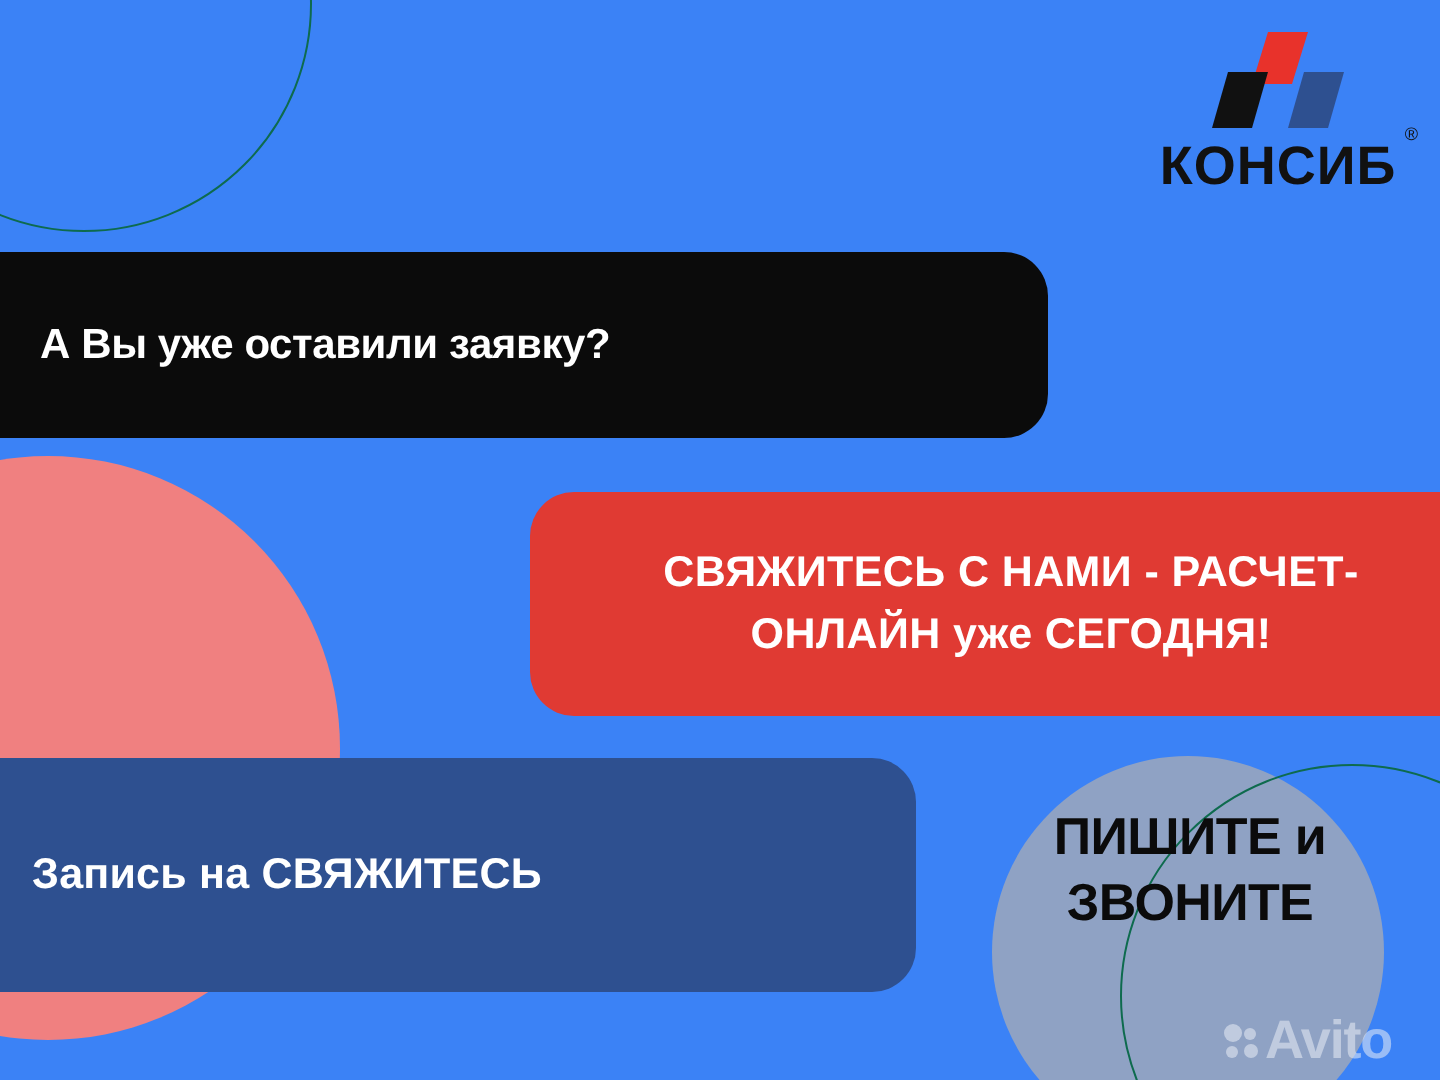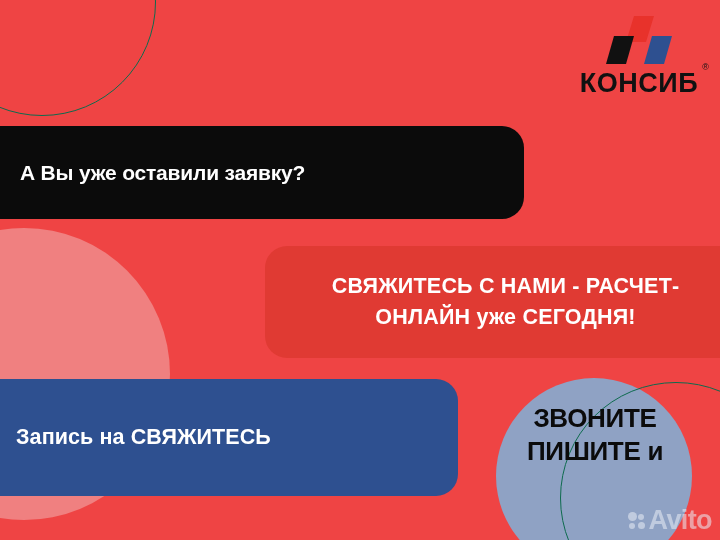--- a/index.html
+++ b/index.html
@@ -4,21 +4,21 @@
 <style>
   html, body {
     margin: 0;
     padding: 0;
     background: #ffffff;
   }
   #canvas {
     position: relative;
     width: 720px;
     height: 540px;
-    background: #ef4444;
+    background: #3b82f6;
     overflow: hidden;
     font-family: "Liberation Sans", sans-serif;
   }
 
   
   .shape { position: absolute; }
 
   #green-ring-tl {
     left: -72px;
     top: -112px;
@@ -167,21 +167,21 @@
     font-size: 26px;
     font-weight: 700;
     letter-spacing: -0.3px;
     line-height: 1.28;
     white-space: nowrap;
   }
 
   
   #avito-watermark {
     position: absolute;
-    right: 8px;
+    right: 24px;
     bottom: 6px;
     display: flex;
     align-items: center;
     gap: 4px;
     opacity: 0.55;
     z-index: 6;
   }
   #avito-dots {
     display: grid;
     grid-template-columns: 9px 7px;
@@ -236,22 +236,22 @@
   <div class="banner" id="banner-contact">
     <div class="line">СВЯЖИТЕСЬ С НАМИ - РАСЧЕТ-</div>
     <div class="line">ОНЛАЙН уже СЕГОДНЯ!</div>
   </div>
 
   <div class="banner" id="banner-measure">
     <div class="line">Запись на СВЯЖИТЕСЬ</div>
   </div>
 
   <div id="cta-circle-text">
+    <div class="line">ПИШИТЕ и</div>
     <div class="line">ЗВОНИТЕ</div>
-    <div class="line">ПИШИТЕ и</div>
   </div>
 
   <div id="avito-watermark">
     <div id="avito-dots">
       <i></i>
         <i></i>
         <i></i>
         <i></i>
     </div>
     <div id="avito-label">Avito</div>

